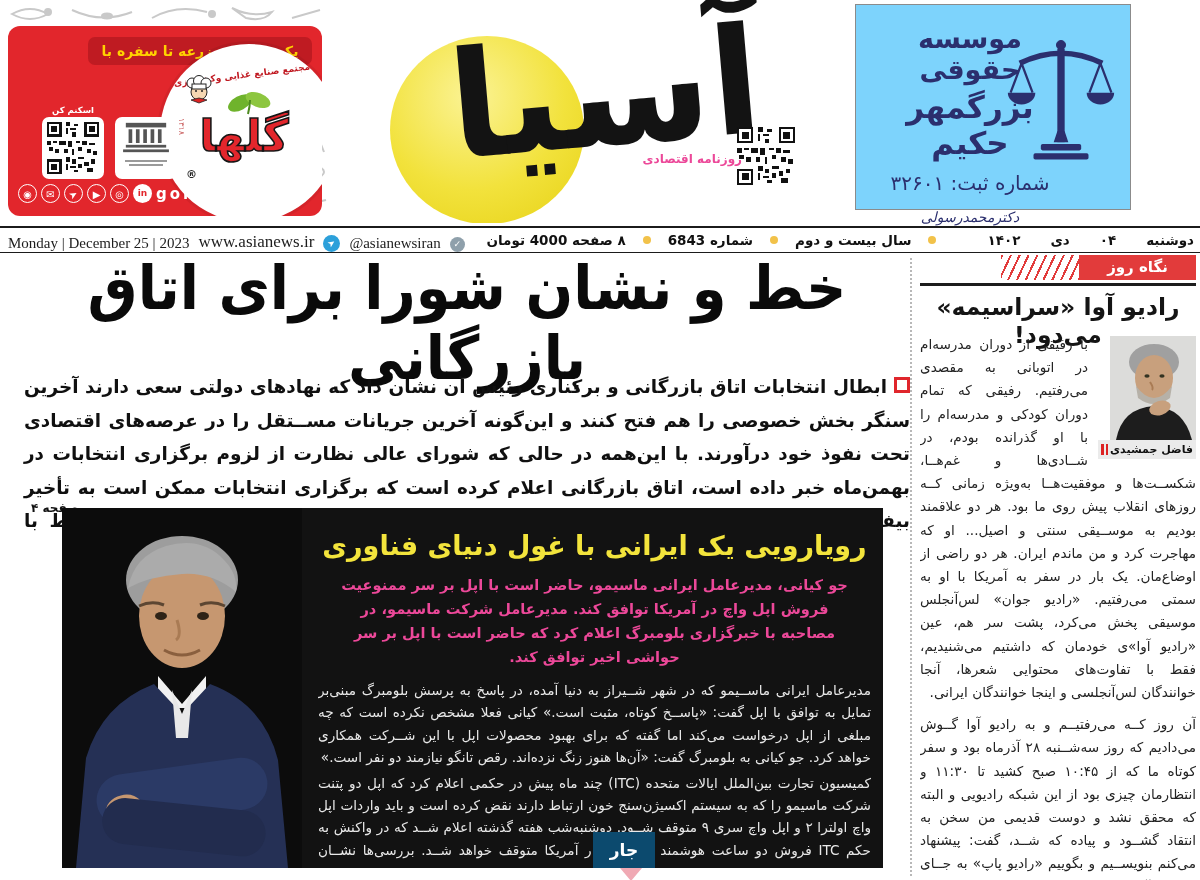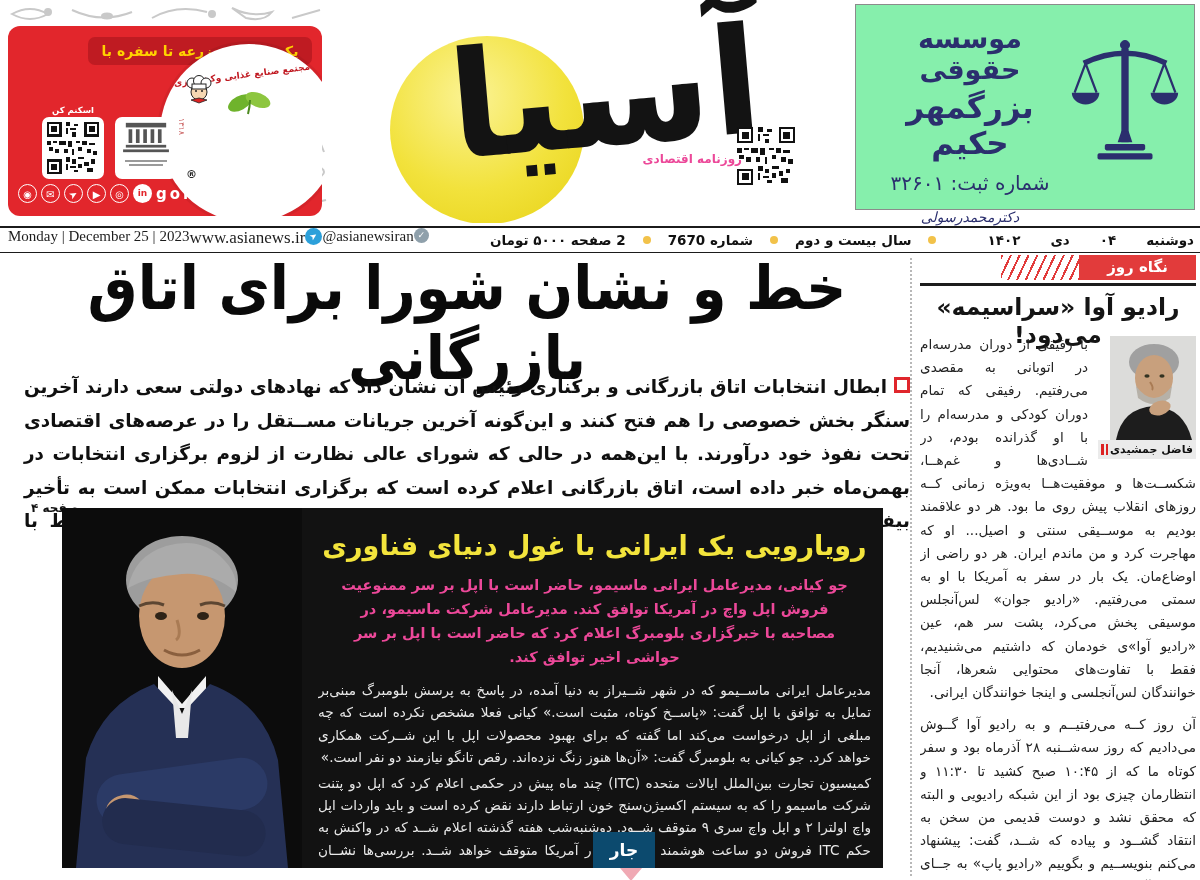--- a/index.html
+++ b/index.html
@@ -48,35 +48,35 @@
   .sun { position:absolute; left:22px; top:36px; width:194px; height:188px; border-radius:50%;
          background:radial-gradient(circle at 42% 32%, #fbf395 0%, #f2e23c 55%, #e6d114 100%); }
   .logotype { position:absolute; left:0; right:0; top:-26px; text-align:center;
               font-size:148px; font-weight:bold; color:#131313; line-height:240px;
               transform:rotate(-5deg); letter-spacing:-4px; }
   .logo-sub { position:absolute; right:100px; top:152px; font-size:12px; font-weight:bold;
               color:#ec4899; }
   .masthead-qr { position:absolute; left:369px; top:127px; width:58px; height:58px; }
 
   
-  .legal { position:absolute; left:855px; top:4px; width:340px; height:206px;
-           border:1px solid #8b8b8b; background:#86efac; box-sizing:border-box; }
+  .legal { position:absolute; left:855px; top:4px; width:276px; height:206px;
+           border:1px solid #8b8b8b; background:#7dd3fc; box-sizing:border-box; }
   .legal-text { position:absolute; left:10px; top:18px; width:208px; text-align:center;
                 color:#2b2f6e; }
   .legal-text .l1 { font-size:27px; font-weight:bold; }
   .legal-text .l2 { font-size:31px; font-weight:bold; margin-top:4px; }
   .legal-text .l3 { font-size:20px; margin-top:10px; }
   .legal-text .l4 { font-size:14px; margin-top:14px; font-style:italic; }
   .scales { position:absolute; right:14px; top:20px; width:110px; height:150px; }
 
   
   .dateline { position:absolute; left:0; top:226px; width:1200px; height:27px;
               border-top:2px solid #1b1b1b; border-bottom:1.5px solid #1b1b1b; box-sizing:border-box; }
-  .dl-left { position:absolute; left:8px; top:0; height:24px; display:flex; align-items:flex-start;
-             gap:0; direction:ltr; font-family:"Liberation Serif","DejaVu Serif",serif; color:#1d1d1d; }
+  .dl-left { position:absolute; left:8px; top:0; height:24px; display:flex; align-items:flex-end;
+             gap:9px; direction:ltr; font-family:"Liberation Serif","DejaVu Serif",serif; color:#1d1d1d; }
   .en-date { font-size:15px; }
   .site { font-size:17px; }
   .tg-icon { width:17px; height:17px; border-radius:50%; background:#2ca0da; color:#fff;
              font-size:9px; line-height:17px; text-align:center; }
   .tg-icon span { display:inline-block; transform:rotate(-35deg); }
   .handle { font-size:15px; }
   .vf-icon { width:15px; height:15px; border-radius:50%; background:#8fa0ab; color:#fff;
              font-size:9px; line-height:15px; text-align:center; }
   .dl-right { position:absolute; right:6px; top:0; height:24px; display:flex; align-items:center;
               font-size:13.5px; font-weight:bold; color:#111; }
@@ -164,20 +164,21 @@
           <rect x="10" y="10" width="14" height="5" fill="#fff" stroke="#222" stroke-width="1"></rect>
           <path d="M9 26 L17 29 L25 26 L17 24 Z" fill="#d22" stroke="#222" stroke-width="0.8"></path>
           <circle cx="14" cy="17" r="1" fill="#222"></circle>
             <circle cx="20" cy="17" r="1" fill="#222"></circle>
         </svg>
         <svg class="leaves-svg" viewBox="0 0 52 30">
           <ellipse cx="16" cy="15" rx="13" ry="7" fill="#6fb32c" transform="rotate(-28 16 15)"></ellipse>
           <ellipse cx="34" cy="12" rx="13" ry="7" fill="#8dc63f" transform="rotate(22 34 12)"></ellipse>
           <path d="M24 26 q2 -8 2 -14" stroke="#4c8a1e" stroke-width="2" fill="none"></path>
         </svg>
+        <div class="golha-word">گلها</div>
         <div class="golha-reg">®</div>
         <div class="golha-year">۱۳۱۸</div>
       </div>
       <div class="scan-label">اسکنم کن</div>
       <div class="golha-qr">
         <svg viewBox="0 0 25 25" shape-rendering="crispEdges" width="100%" height="100%">
           <path fill="#111" d="M0 0h7v7H0zM18 0h7v7h-7zM0 18h7v7H0z"></path>
           <path fill="#fff" d="M1 1h5v5H1zM19 1h5v5h-5zM1 19h5v5H1z"></path>
           <path fill="#111" d="M2 2h3v3H2zM20 2h3v3h-3zM2 20h3v3H2z"></path>
           <path fill="#111" d="M9 0h2v2H9zM13 1h2v1h-2zM9 3h1v3H9zM11 3h3v1h-3zM12 5h2v2h-2zM0 9h2v2H0zM3 9h2v1H3zM6 9h3v2H6zM10 9h2v3h-2zM14 9h2v1h-2zM17 9h2v2h-2zM20 10h3v1h-3zM1 12h2v2H1zM4 13h2v2H4zM8 13h2v2H8zM12 13h1v3h-1zM15 12h2v2h-2zM19 13h2v2h-2zM22 14h2v2h-2zM9 17h2v2H9zM12 18h2v2h-2zM15 17h3v1h-3zM9 20h1v3H9zM11 21h3v1h-3zM15 20h2v2h-2zM18 19h2v2h-2zM21 18h2v2h-2zM19 22h3v2h-3zM13 23h2v1h-2z"></path>
@@ -257,23 +258,23 @@
     <div class="dl-right">
       <span class="dgroup">
         <span>دوشنبه</span>
         <span>۰۴</span>
         <span>دی</span>
         <span>۱۴۰۲</span>
       </span>
       <span class="sep"></span>
       <span>سال بیست و دوم</span>
       <span class="sep"></span>
-      <span>شماره 7670</span>
+      <span>شماره 6843</span>
       <span class="sep"></span>
-      <span>2 صفحه ۵۰۰۰ تومان</span>
+      <span>۸ صفحه 4000 تومان</span>
     </div>
   </div>
 
   <h1 class="headline">خط و نشان شورا برای اتاق بازرگانی</h1>
   <div class="lead-body">
     <span class="bullet"></span><span>ابطال انتخابات اتاق بازرگانی و برکناری رئیس آن نشان داد که نهادهای دولتی سعی دارند آخرین سنگر بخش خصوصی را هم فتح کنند و این‌گونه آخرین جریانات مســتقل را در عرصه‌های اقتصادی تحت نفوذ خود درآورند. با این‌همه در حالی که شورای عالی نظارت از لزوم برگزاری انتخابات در بهمن‌ماه خبر داده است، اتاق بازرگانی اعلام کرده است که برگزاری انتخابات ممکن است به تأخیر بیفتد. این که شورا این‌قدر مصمم به برگزاری انتخابات در بهمن‌ماه است، شاید بی‌ارتباط با انتخابات مجلس نباشد.</span>
   </div>
   <div class="lead-pageref">صفحه ۴</div>
 
   <div class="tech">

